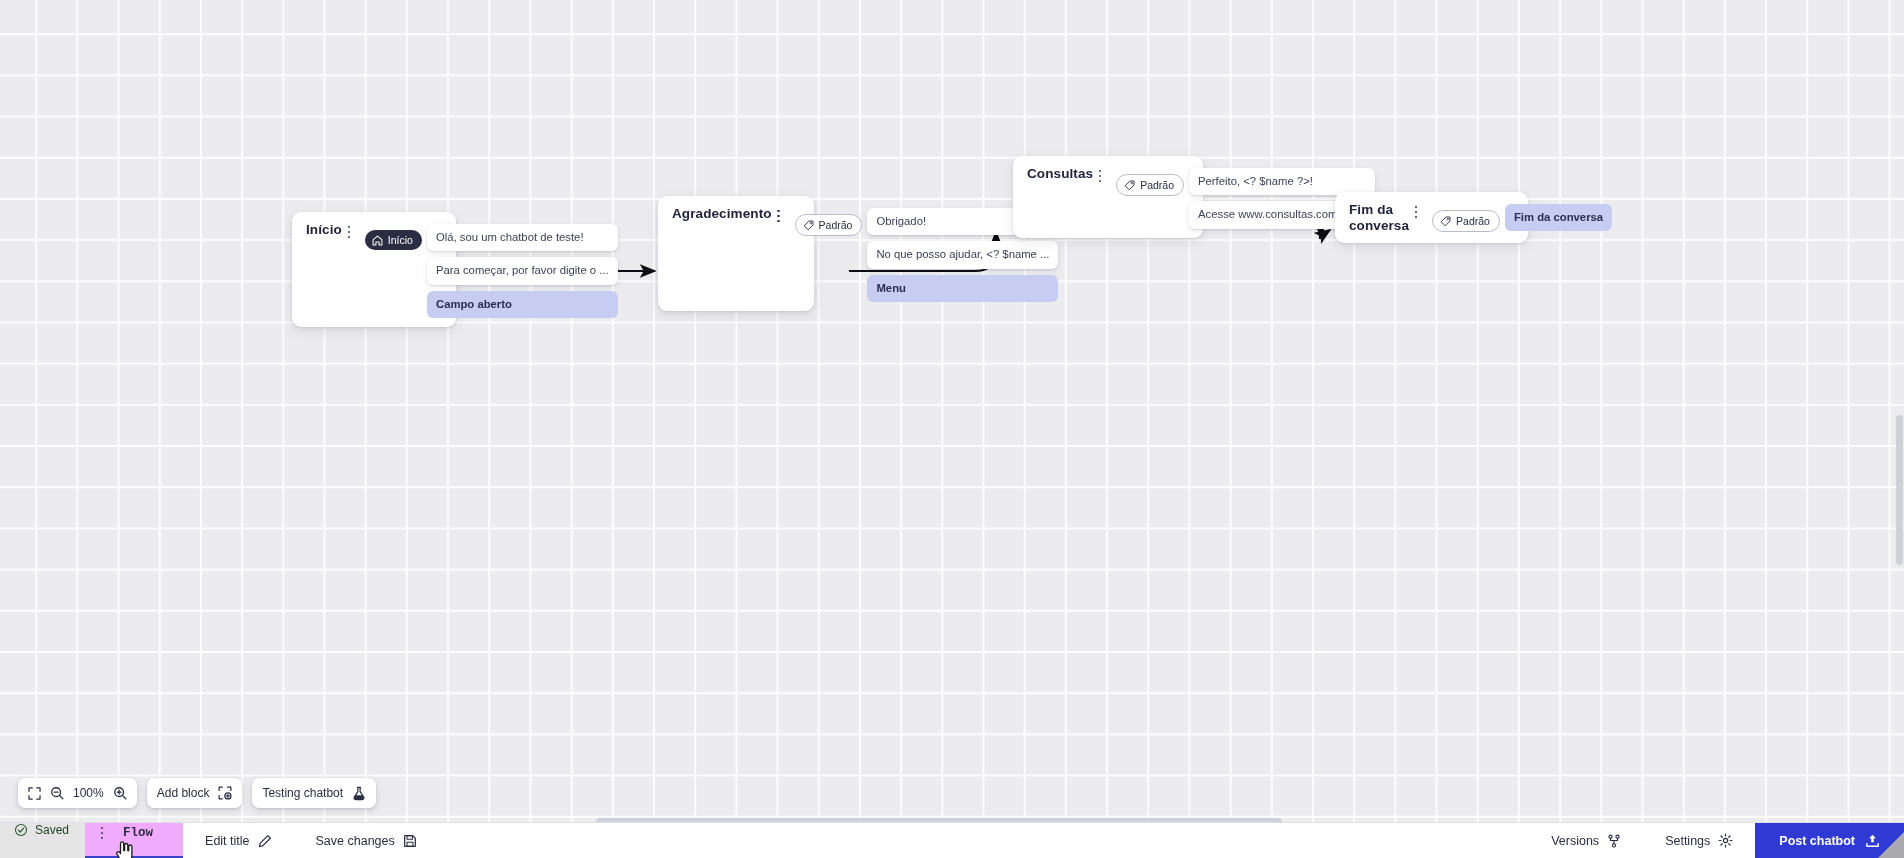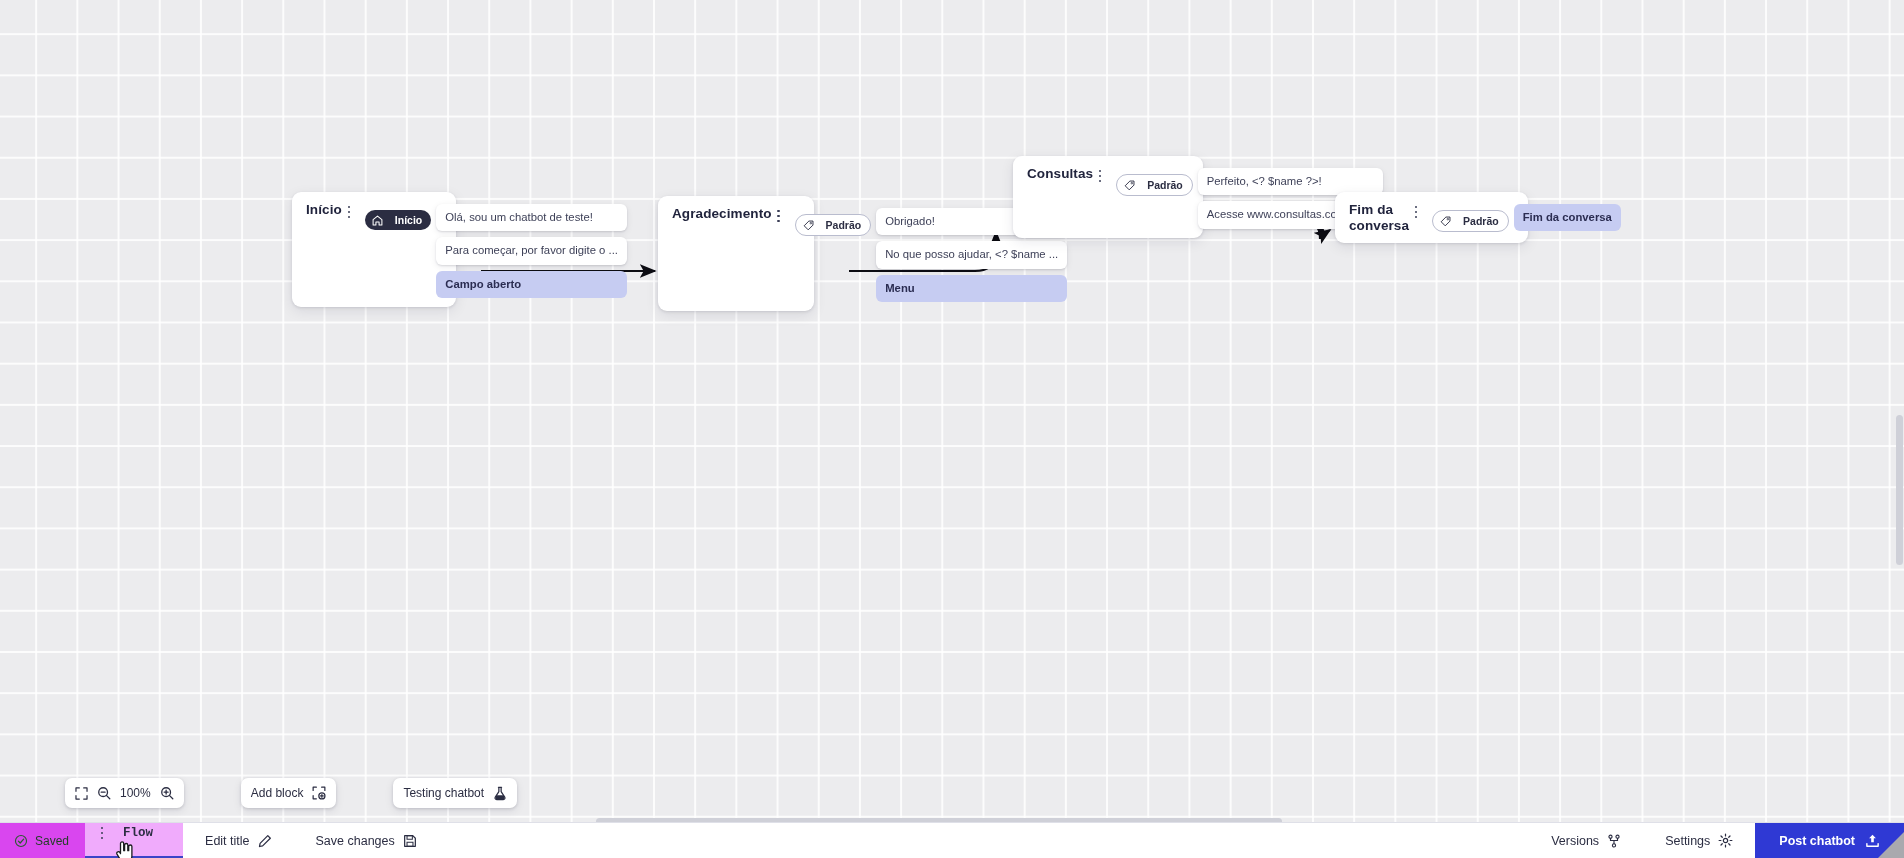--- a/index.html
+++ b/index.html
@@ -47,22 +47,22 @@
   }
   .kebab {
     width: 14px; height: 18px; display: flex; flex-direction: column;
     align-items: center; justify-content: center; gap: 2.5px;
     cursor: pointer; flex: 0 0 auto; margin-top: 1px;
   }
   .kebab i { display: block; width: 2.6px; height: 2.6px; border-radius: 50%; background: #3b3f57; }
 
   .badge-row { padding: 8px 5px 0 5px; }
   .badge {
-    display: inline-flex; align-items: center; gap: 12px;
-    font-size: 10.5px; font-weight: 700; line-height: 1;
+    display: inline-flex; align-items: center; gap: 5px;
+    font-size: 10.5px; font-weight: 400; line-height: 1;
     border-radius: 999px; padding: 4.5px 9px 4.5px 7px;
     white-space: nowrap;
   }
   .badge.home { background: #2b2d42; color: #ffffff; }
   .badge.tag  { background: #ffffff; color: #2b2d42; border: 1px solid #b9bcce; }
 
   .rows { margin-top: 2px; display: flex; flex-direction: column; gap: 6px; }
   .row {
     border-radius: 6px;
     font-size: 11.3px; line-height: 1;
@@ -79,34 +79,34 @@
   }
 
   
   #canvas-toolbar {
     position: absolute; left: 18px; top: 778px;
     display: flex; gap: 10px; z-index: 20;
   }
   .tb-group {
     background: #ffffff; border-radius: 7px;
     box-shadow: 0 1px 3px rgba(22,25,50,.16), 0 3px 10px rgba(22,25,50,.09);
-    height: 30px; display: flex; align-items: center; padding: 0 10px; gap: 9px; margin-left: 47px;
+    height: 30px; display: flex; align-items: center; padding: 0 10px; gap: 9px;
   }
   .tb-group .lbl { font-size: 12px; color: #2b2d42; font-weight: 400; white-space: nowrap; }
   .tb-ico { display: inline-flex; align-items: center; justify-content: center; cursor: pointer; }
 
   
   #bottombar {
     position: absolute; left: 0; top: 822px; width: 1904px; height: 36px;
     background: #ffffff; border-top: 1px solid #dfe0e8;
     display: flex; align-items: stretch; z-index: 30;
   }
   #saved-chip {
-    background: #d946ef; color: #1f3f23;
-    display: flex; align-items: center; gap: 7px;
+    background: #e5e5e5; color: #1f3f23;
+    display: flex; align-items: flex-start; gap: 7px;
     padding: 0 16px 0 14px; font-size: 12px; font-weight: 400;
   }
   .bb-item {
     display: flex; align-items: center; gap: 8px;
     padding: 0 22px; font-size: 12.5px; color: #2b2d42; cursor: pointer;
     position: relative; white-space: nowrap;
   }
   #flow-tab {
     background: #f0abfc; font-weight: 700; padding: 0 30px 16px 10px; gap: 14px; font-family: Liberation Mono, monospace;
   }
@@ -156,21 +156,21 @@
 
       <path d="M481,271 L655,271" fill="none" stroke="#0c0c12" stroke-width="2.1" marker-end="url(#arrow)"></path>
 
       <path d="M849,271 L975,271 Q996,271 996,250 L996,232" fill="none" stroke="#0c0c12" stroke-width="2.1" marker-end="url(#arrow)"></path>
 
       <path d="M1202,219 L1300,219 Q1320,219 1320,239 L1320,222" fill="none" stroke="#0c0c12" stroke-width="2.1"></path>
       <path d="M1202,219 L1302,219 Q1322,219 1322,238 L1322,224" fill="none" stroke="#0c0c12" stroke-width="2.1"></path>
       <path d="M1300,219 Q1322,219 1324,234 L1330,230" fill="none" stroke="#0c0c12" stroke-width="2.1" marker-end="url(#arrow)"></path>
     </svg>
 
-    <div class="node" id="node-inicio" style="left:292px; top:192px; width:164px;">
+    <div class="node" id="node-inicio" style="left:292px; top:212px; width:164px;">
       <div class="node-head">
         <span class="node-title">Início</span>
         <span class="kebab">
           <i></i>
             <i></i>
             <i></i>
         </span>
       </div>
       <div class="badge-row">
         <span class="badge home">

